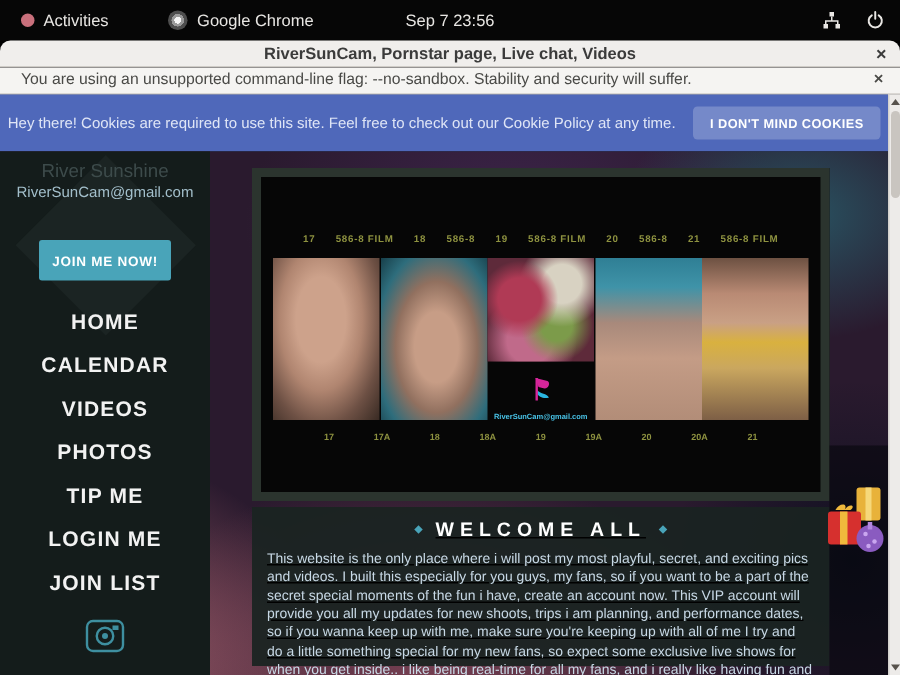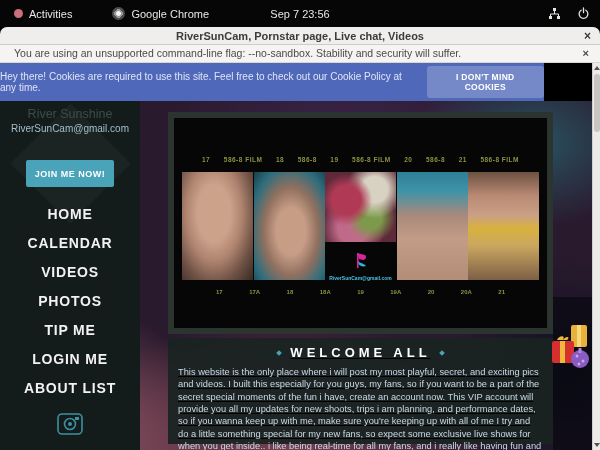--- a/index.html
+++ b/index.html
@@ -22,21 +22,21 @@
   .gb-right svg { display:block; }
   
   .win-title { position:absolute; left:0; top:27px; width:600px; height:18px; background:#f0eeec;
     border-radius:7px 7px 0 0; border-bottom:1px solid #cfccc7; text-align:center;
     font-size:11px; font-weight:bold; color:#3b3b3b; line-height:18px; }
   .win-close { position:absolute; right:9px; top:0; font-size:12px; font-weight:bold; color:#3b3b3b; line-height:18px; cursor:default; }
   .infobar { position:absolute; left:0; top:45px; width:600px; height:18px; background:#f5f4f2;
     border-bottom:1px solid #dad7d3; font-size:10.5px; color:#4a4a47; line-height:17px; padding-left:14px; }
   .info-close { position:absolute; right:11px; top:0; font-size:11px; font-weight:bold; color:#4a4a47; line-height:17px; }
   
-  .cookie-bar { position:absolute; left:0; top:63px; width:544px; height:38px; background:#4f68ba;
+  .cookie-bar { position:absolute; left:0; top:63px; width:592px; height:38px; background:#4f68ba;
     display:flex; align-items:center; justify-content:center; gap:12px; }
   .cookie-msg { color:#dfe5f6; font-size:10px; }
   .cookie-btn { background:rgba(255,255,255,0.22); color:#fff; font-weight:bold; font-size:8.5px;
     letter-spacing:0.3px; padding:6px 11px; border:none; border-radius:3px; cursor:pointer; }
   
   .page { position:absolute; left:0; top:101px; width:592px; height:349px;
     background:
       radial-gradient(ellipse 170px 120px at 90% 12%, rgba(40,130,140,0.55), transparent 70%),
       radial-gradient(ellipse 240px 190px at 8% 96%, rgba(214,125,135,0.75), transparent 72%),
       radial-gradient(ellipse 300px 210px at 48% 104%, rgba(190,100,115,0.55), transparent 72%),
@@ -151,21 +151,21 @@
     <div class="side-name">River Sunshine</div>
     <div class="side-email">RiverSunCam@gmail.com</div>
     <button class="join-btn">JOIN ME NOW!</button>
     <nav class="side-menu">
       <a class="menu-item">HOME</a>
       <a class="menu-item">CALENDAR</a>
       <a class="menu-item">VIDEOS</a>
       <a class="menu-item">PHOTOS</a>
       <a class="menu-item">TIP ME</a>
       <a class="menu-item">LOGIN ME</a>
-      <a class="menu-item">ABOUT LIST</a>
+      <a class="menu-item">JOIN LIST</a>
     </nav>
     <span class="cam-link">
       <svg width="28" height="26" viewBox="0 0 28 26">
         <rect x="2" y="4" width="24" height="20" rx="4" stroke="#3e8fa0" stroke-width="1.6" fill="none"></rect>
         <circle cx="14" cy="14" r="5.5" stroke="#3e8fa0" stroke-width="1.6" fill="none"></circle>
         <circle cx="14" cy="14" r="2" fill="#3e8fa0"></circle>
         <rect x="19" y="7" width="4" height="3" fill="#3e8fa0"></rect>
       </svg>
     </span>
     <a class="members-login">MEMBERS LOGIN</a>

